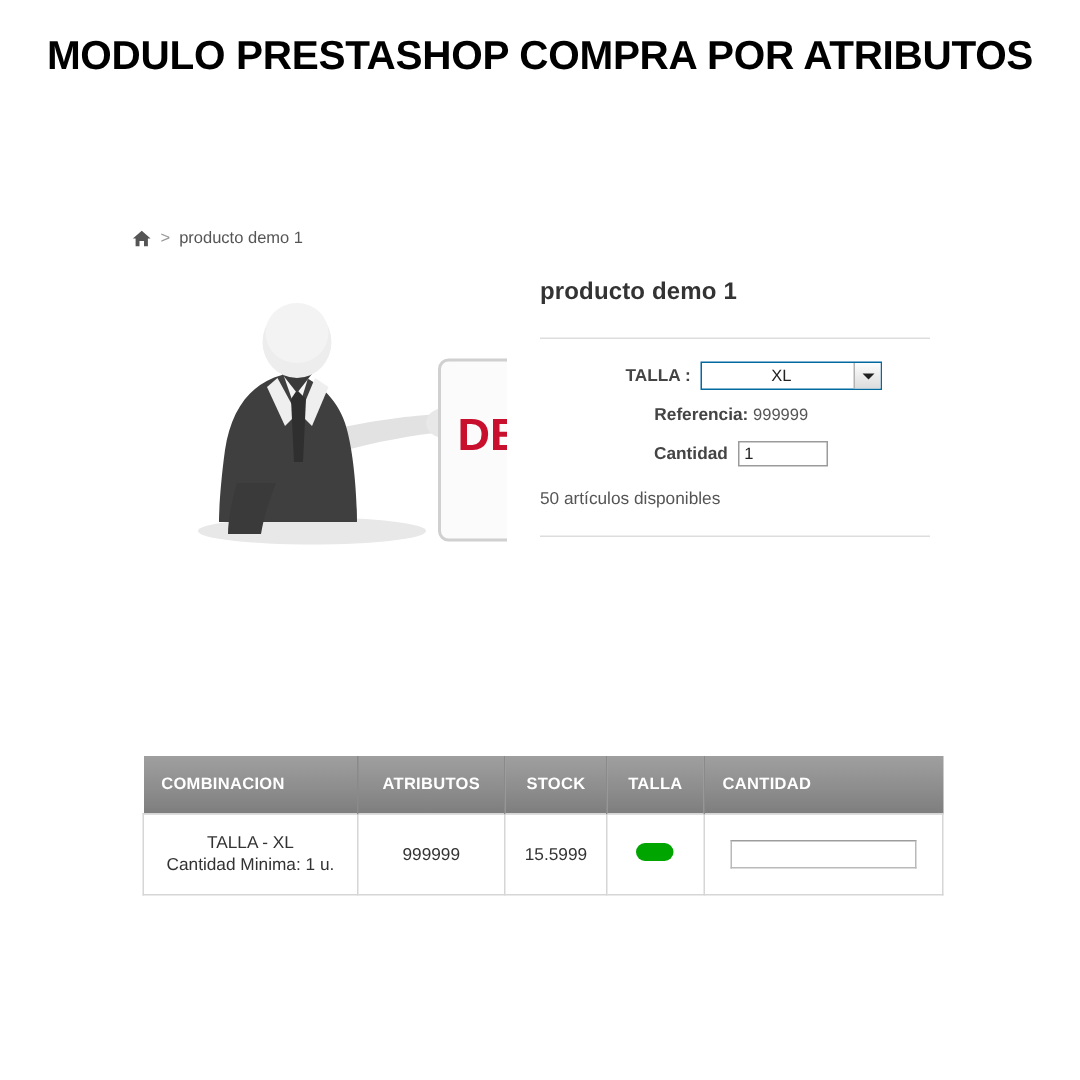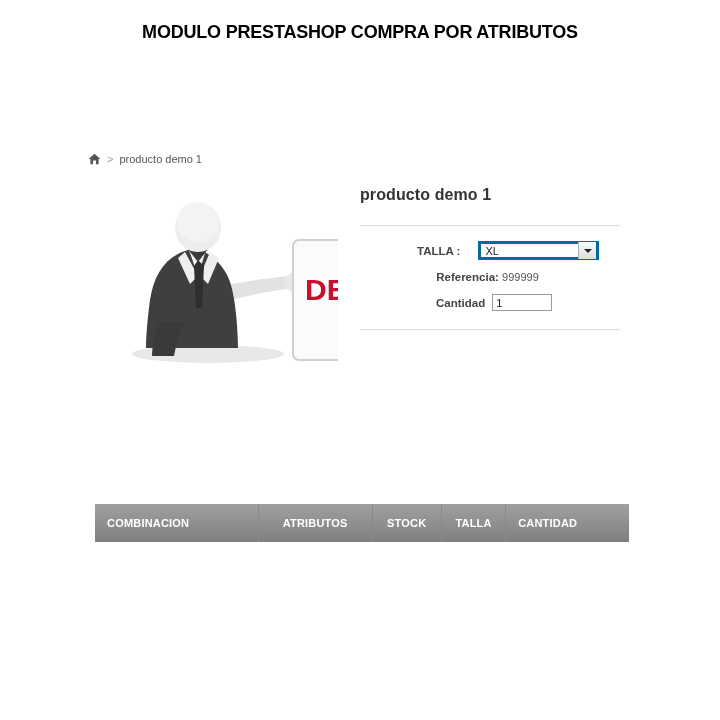--- a/index.html
+++ b/index.html
@@ -16,21 +16,21 @@
     overflow: hidden;
   }
 
   
   .page-title {
     position: absolute;
     top: 22px;
     left: 0;
     width: 720px;
     text-align: center;
-    font-size: 18px;
+    font-size: 27px;
     font-weight: bold;
     color: #000000;
     letter-spacing: -0.2px;
     white-space: nowrap;
   }
 
   
   .breadcrumb {
     position: absolute;
     top: 153px;
@@ -98,32 +98,33 @@
     display: flex;
     align-items: center;
     justify-content: flex-start;
     margin-top: 15px;
     padding-left: 57px;
   }
   .attr-label {
     font-size: 11.5px;
     font-weight: bold;
     color: #444444;
-    margin-right: 18px;
+    margin-right: 7px;
     white-space: nowrap;
   }
   .select-wrap {
     position: relative;
     width: 121px;
     height: 19px;
-    border: 3px solid #0369a1;
+    border: 1px solid #0369a1;
     background: #ffffff;
     box-sizing: border-box;
     display: flex;
     align-items: center;
+    text-align: center;
   }
   .select-value {
     font-size: 11px;
     color: #222222;
     padding-left: 4px;
     flex: 1;
   }
   .select-arrow-btn {
     width: 17px;
     height: 17px;
@@ -309,29 +310,44 @@
     <div class="ref-row">
       <span class="ref-label">Referencia:</span>
       <span class="ref-value">999999</span>
     </div>
 
     <div class="qty-row">
       <span class="qty-label">Cantidad</span>
       <input class="qty-input" type="text" value="1" style="">
     </div>
 
+    <div class="avail-row">50 artículos disponibles</div>
     <div class="info-divider-bottom"></div>
   </div>
 </div>
 
 <table class="combo-table">
   <thead>
     <tr>
       <th>COMBINACION</th>
       <th class="th-center">ATRIBUTOS</th>
       <th class="th-center">STOCK</th>
       <th class="th-center">TALLA</th>
       <th>CANTIDAD</th>
     </tr>
   </thead>
   <tbody>
+    <tr>
+      <td class="cell-combi">
+        <div>TALLA - XL</div>
+        <div>Cantidad Minima: 1 u.</div>
+      </td>
+      <td class="cell-ref">999999</td>
+      <td class="cell-price">15.5999</td>
+      <td class="cell-stock">
+        <span class="stock-pill"></span>
+      </td>
+      <td class="cell-qty">
+        <input class="qty-cell-input" type="text" value="" style="">
+      </td>
+    </tr>
   </tbody>
 </table>
 
 </body></html>

